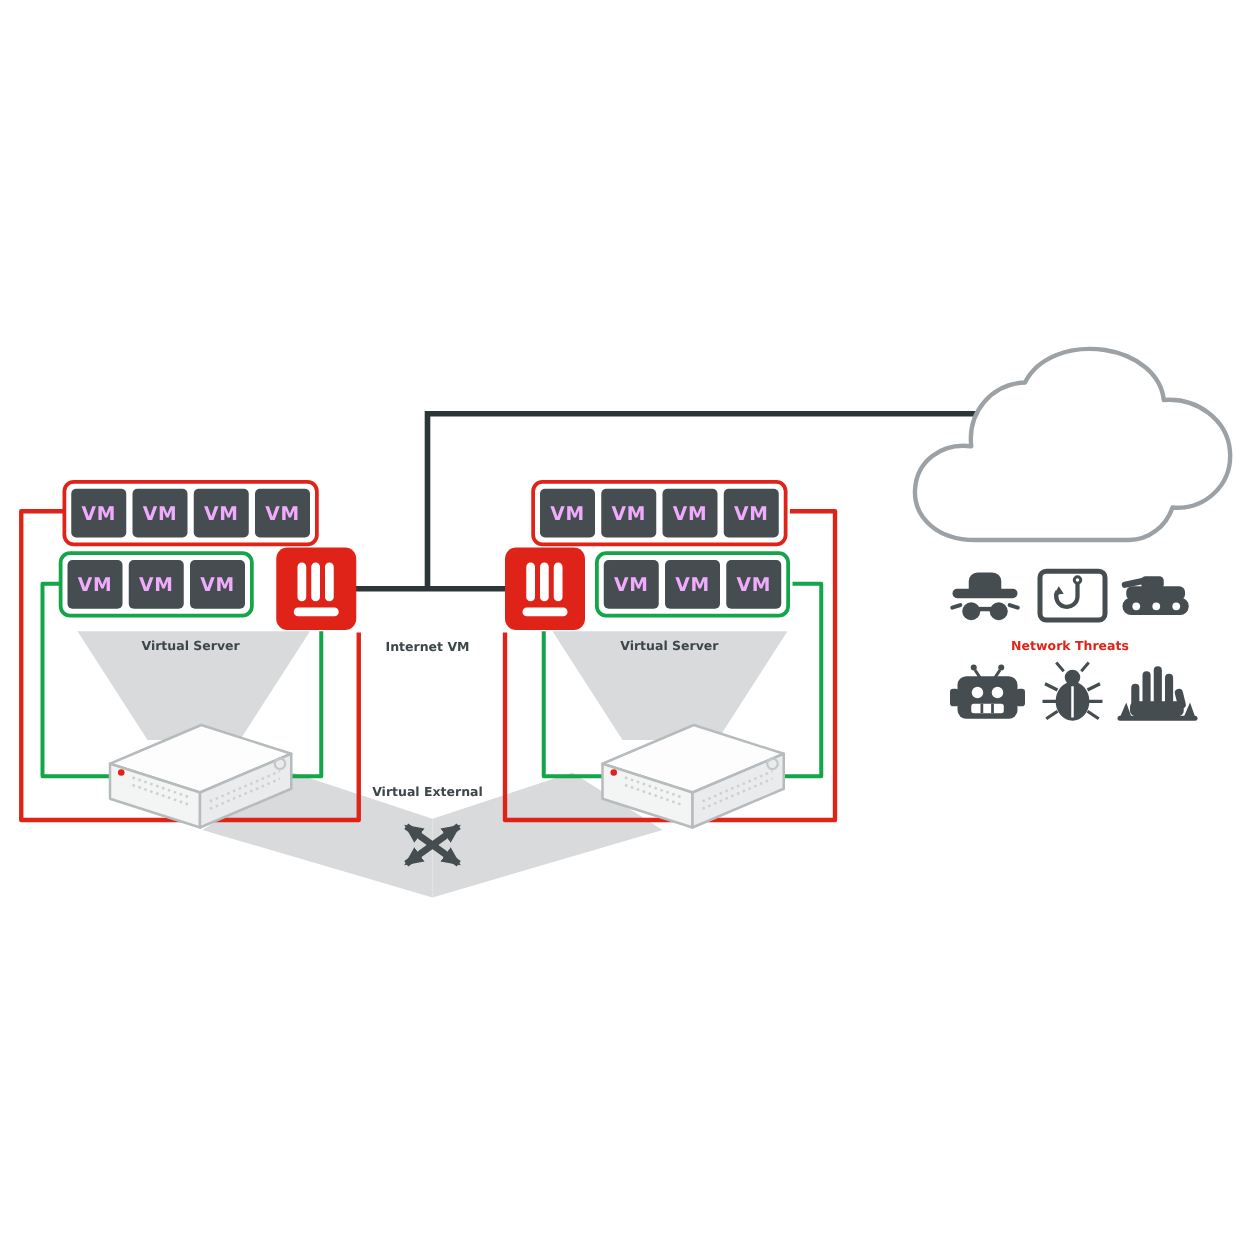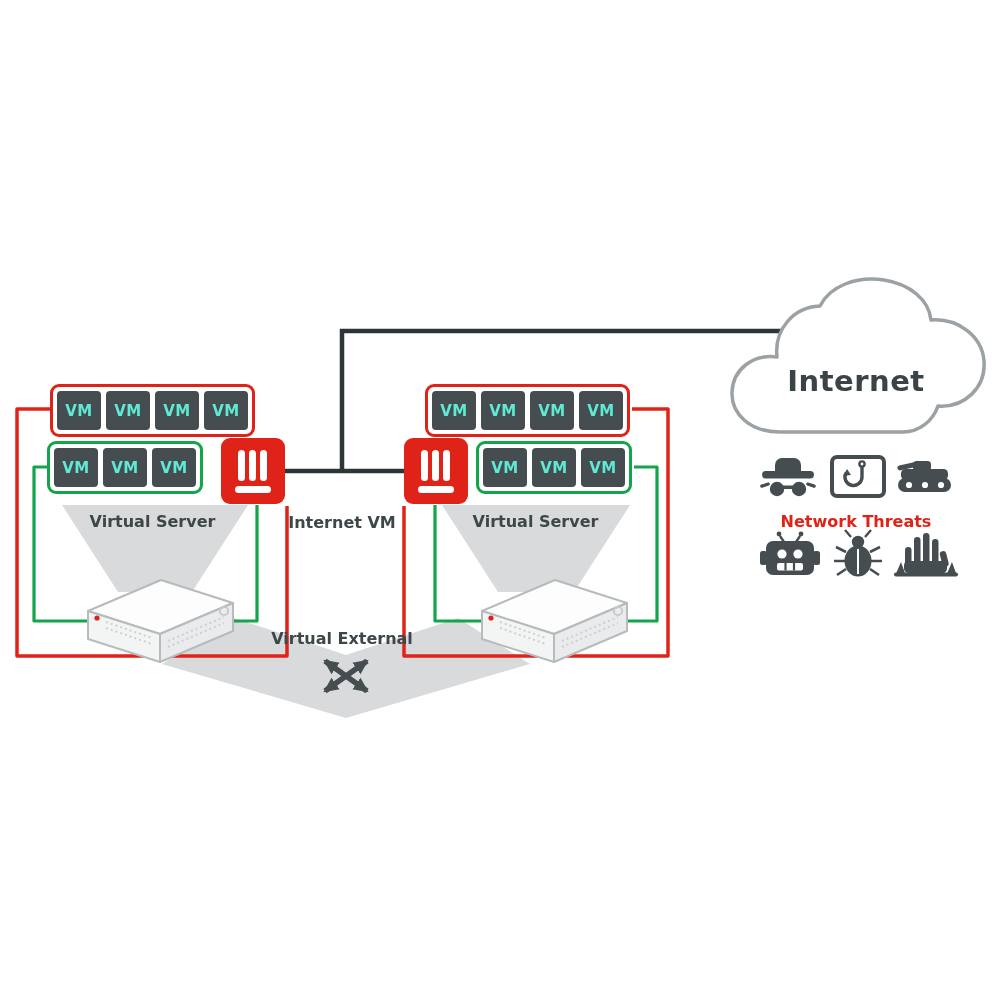--- a/index.html
+++ b/index.html
@@ -7,27 +7,27 @@
     --red:#e02318; --green:#13a54a; --dark:#454d50; --beam:#d9dadc;
     --cloud-stroke:#9ba1a4; --line:#2c3639; --text:#3d4749; --server-stroke:#b6bbbd;
   }
   html,body{margin:0;padding:0;background:#fff;}
   .canvas{position:relative;width:1000px;height:1000px;overflow:hidden;
           font-family:"DejaVu Sans","Liberation Sans",sans-serif;background:#fff;}
   .layer{position:absolute;left:0;top:0;}
   .vm-row{position:absolute;display:flex;gap:5px;padding:4px;background:#fff;
           border:3px solid var(--red);border-radius:9px;box-sizing:content-box;}
   .vm-row.green{border-color:var(--green);}
-  .vm{width:44px;height:39px;background:var(--dark);color:#5eead4;border-radius:4px;
+  .vm{width:44px;height:39px;background:var(--dark);color:#f0abfc;border-radius:4px;
       display:flex;align-items:center;justify-content:center;
       font-weight:bold;font-size:15px;letter-spacing:.5px;}
   .fgt{position:absolute;width:64px;height:66px;background:var(--red);border-radius:9px;}
   .fgt .vbar{position:absolute;top:12px;width:7px;height:31px;background:#fff;border-radius:3.5px;}
   .fgt .hbar{position:absolute;left:14px;top:48px;width:36px;height:7px;background:#fff;border-radius:3.5px;}
-  .lbl{position:absolute;font-weight:bold;font-size:16px;color:var(--text);text-align:center;}
+  .lbl{position:absolute;font-weight:bold;font-size:10px;color:var(--text);text-align:center;}
   .lbl.red{color:var(--red);}
   .lbl.internet{font-size:29px;color:#3a4447;letter-spacing:.5px;}
 </style>
 </head>
 <body>
 
 <div class="canvas">
 
   <svg class="layer" width="1000" height="1000" viewBox="0 0 1000 1000">
     <defs>
@@ -167,15 +167,14 @@
     <div class="vm">VM</div>
     <div class="vm">VM</div>
     <div class="vm">VM</div>
   </div>
 
   <div class="lbl" style="left:55px;top:512px;width:195px">Virtual Server</div>
   <div class="lbl" style="left:262px;top:513px;width:160px">Internet VM</div>
   <div class="lbl" style="left:438px;top:512px;width:195px">Virtual Server</div>
   <div class="lbl" style="left:252px;top:629px;width:180px">Virtual External</div>
   <div class="lbl red" style="left:765px;top:512px;width:182px">Network Threats</div>
-  <div class="lbl internet" style="left:760px;top:364px;width:192px">Internet</div>
 
 </div>
 
 </body></html>

